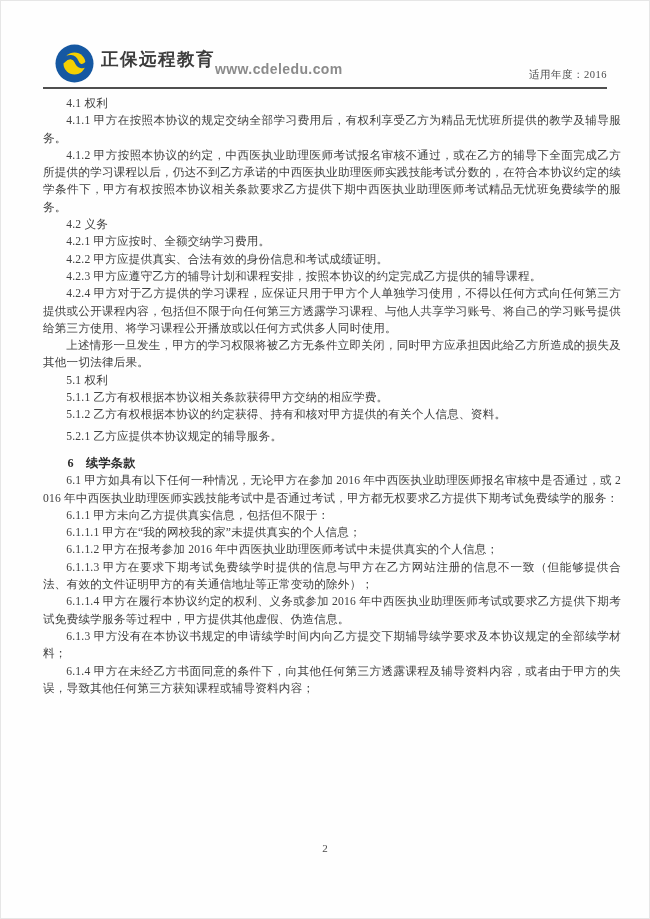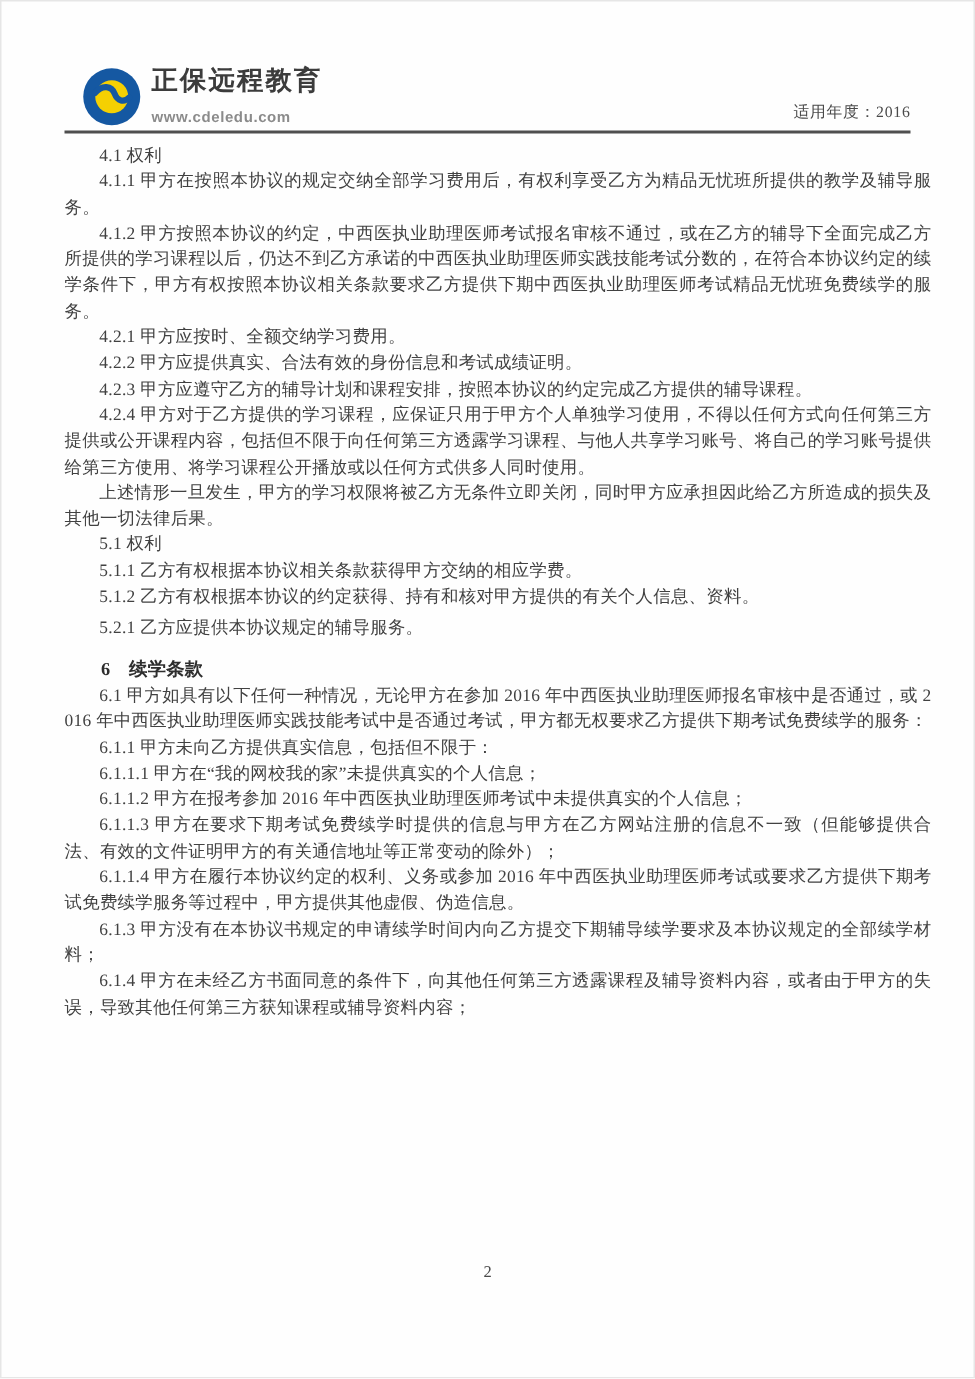--- a/index.html
+++ b/index.html
@@ -32,33 +32,32 @@
     align-items: center;
     gap: 7px;
   }
   .logo {
     width: 39px;
     height: 39px;
     display: block;
   }
   .brand-text {
     display: flex;
-    flex-direction: column;
     line-height: 1.05;
   }
   .brand-name {
     font-family: "Liberation Sans", "DejaVu Sans", sans-serif;
     font-size: 17.5px;
     font-weight: bold;
     color: #3c3c3c;
     letter-spacing: 1.5px;
   }
   .brand-url {
     font-family: "Liberation Sans", "DejaVu Sans", sans-serif;
-    font-size: 10px;
+    font-size: 14px;
     font-weight: bold;
     color: #8b8b8b;
     letter-spacing: 0.4px;
     margin-top: 12px;
   }
   .year-label {
     position: absolute;
     right: 42px;
     bottom: 7px;
     font-size: 10.5px;
@@ -124,20 +123,21 @@
       </span>
     </div>
     <div class="year-label">适用年度：2016</div>
     <div class="header-rule"></div>
   </header>
 
   <main class="content" id="paragraphs">
       <p class="para">4.1 权利</p>
       <p class="para">4.1.1 甲方在按照本协议的规定交纳全部学习费用后，有权利享受乙方为精品无忧班所提供的教学及辅导服务。</p>
       <p class="para">4.1.2 甲方按照本协议的约定，中西医执业助理医师考试报名审核不通过，或在乙方的辅导下全面完成乙方所提供的学习课程以后，仍达不到乙方承诺的中西医执业助理医师实践技能考试分数的，在符合本协议约定的续学条件下，甲方有权按照本协议相关条款要求乙方提供下期中西医执业助理医师考试精品无忧班免费续学的服务。</p>
+      <p class="para">4.2 义务</p>
       <p class="para">4.2.1 甲方应按时、全额交纳学习费用。</p>
       <p class="para">4.2.2 甲方应提供真实、合法有效的身份信息和考试成绩证明。</p>
       <p class="para">4.2.3 甲方应遵守乙方的辅导计划和课程安排，按照本协议的约定完成乙方提供的辅导课程。</p>
       <p class="para">4.2.4 甲方对于乙方提供的学习课程，应保证只用于甲方个人单独学习使用，不得以任何方式向任何第三方提供或公开课程内容，包括但不限于向任何第三方透露学习课程、与他人共享学习账号、将自己的学习账号提供给第三方使用、将学习课程公开播放或以任何方式供多人同时使用。</p>
       <p class="para">上述情形一旦发生，甲方的学习权限将被乙方无条件立即关闭，同时甲方应承担因此给乙方所造成的损失及其他一切法律后果。</p>
       <p class="para">5.1 权利</p>
       <p class="para">5.1.1 乙方有权根据本协议相关条款获得甲方交纳的相应学费。</p>
       <p class="para">5.1.2 乙方有权根据本协议的约定获得、持有和核对甲方提供的有关个人信息、资料。</p>
       <p class="para gap-sm">5.2.1 乙方应提供本协议规定的辅导服务。</p>
       <p class="para bold gap-lg">6　续学条款</p>

